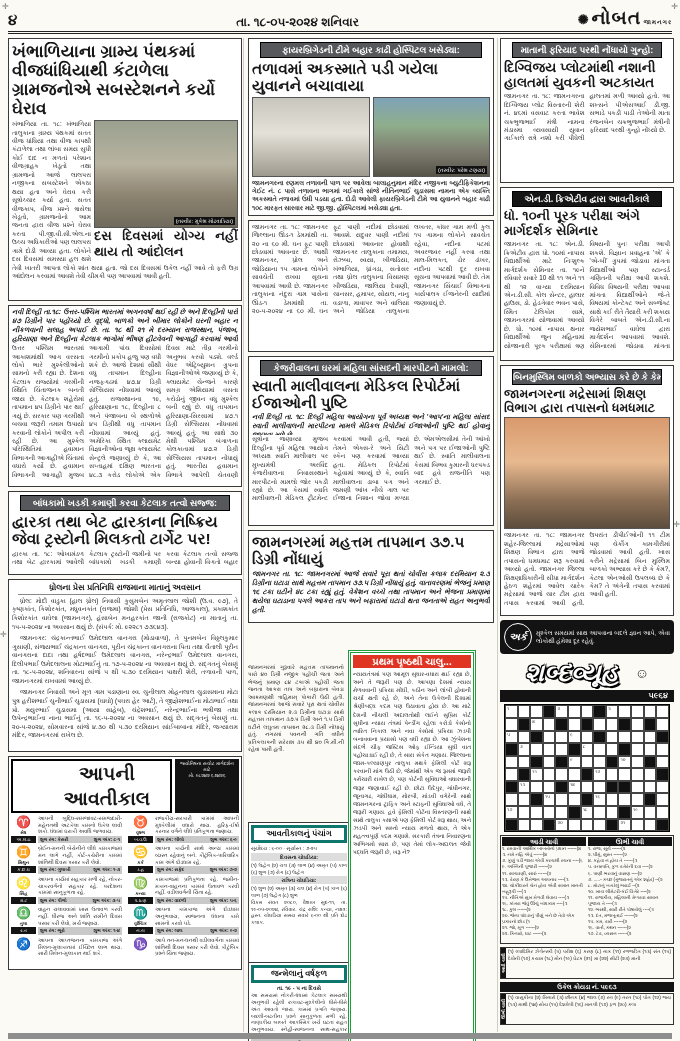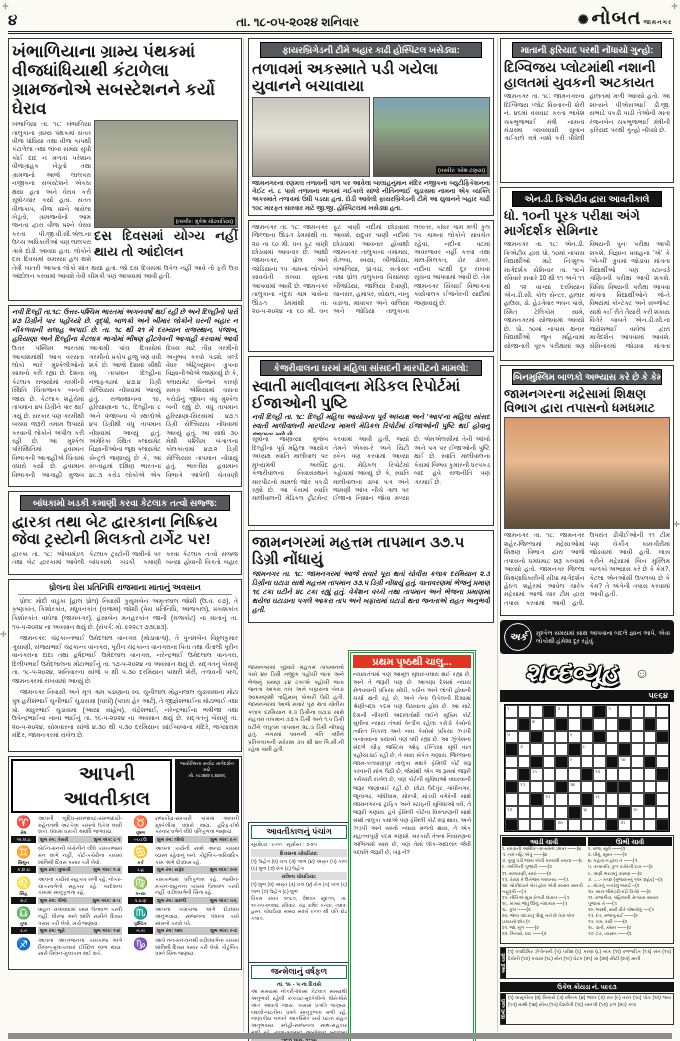--- a/index.html
+++ b/index.html
@@ -59,21 +59,21 @@
   .h-letters{background:#131313;color:#fff;font-size:4.6px;line-height:7px;display:block;}
   .h-sign{font-size:4.6px;line-height:6px;display:block;font-weight:bold;}
   .h-right{flex:1;display:flex;flex-direction:column;overflow:hidden;}
   .h-text{font-size:5.3px;line-height:1.28;text-align:justify;flex:1;overflow:hidden;}
   .h-foot{background:#c9c9c9;font-size:4.7px;display:flex;justify-content:space-between;
           line-height:7.5px;padding:0 2px;font-weight:bold;}
   
   #midcont{position:absolute;left:248px;top:664px;width:96px;height:152px;font-size:5.6px;
            line-height:1.34;text-align:justify;overflow:hidden;}
   .miniband{border:1px solid #3a3a3a;background:#fff;padding:2px;position:absolute;left:248px;width:96px;overflow:hidden;}
-  .p-title{border:1px solid #0f766e;font-weight:bold;font-size:8.2px;text-align:center;line-height:12px;margin-bottom:2px;}
+  .p-title{border:3px solid #0f766e;font-weight:bold;font-size:8.2px;text-align:center;line-height:12px;margin-bottom:2px;}
   .p-line{font-size:5px;line-height:1.35;text-align:justify;}
   .p-label{font-size:5.2px;font-weight:bold;background:#ddd;text-align:center;line-height:8px;margin:1px 0;}
   .v-text{font-size:5.2px;line-height:1.32;text-align:justify;height:46px;overflow:hidden;}
   .v-date{font-size:5.6px;font-weight:bold;text-align:center;}
   .v-foot{background:#c9c9c9;font-size:5px;font-weight:bold;text-align:center;line-height:8px;margin-top:1px;}
   #greenbox{position:absolute;left:348px;top:650px;width:118px;height:388px;border:3px double #1f9d3a;
             background:#fff;padding:2px;overflow:hidden;}
   .g-head{background:#e03522;color:#fff;font-weight:bold;font-size:10px;text-align:center;line-height:13px;margin-bottom:2px;}
   .g-text{font-size:5.8px;line-height:1.4;text-align:justify;height:362px;overflow:hidden;}
   

